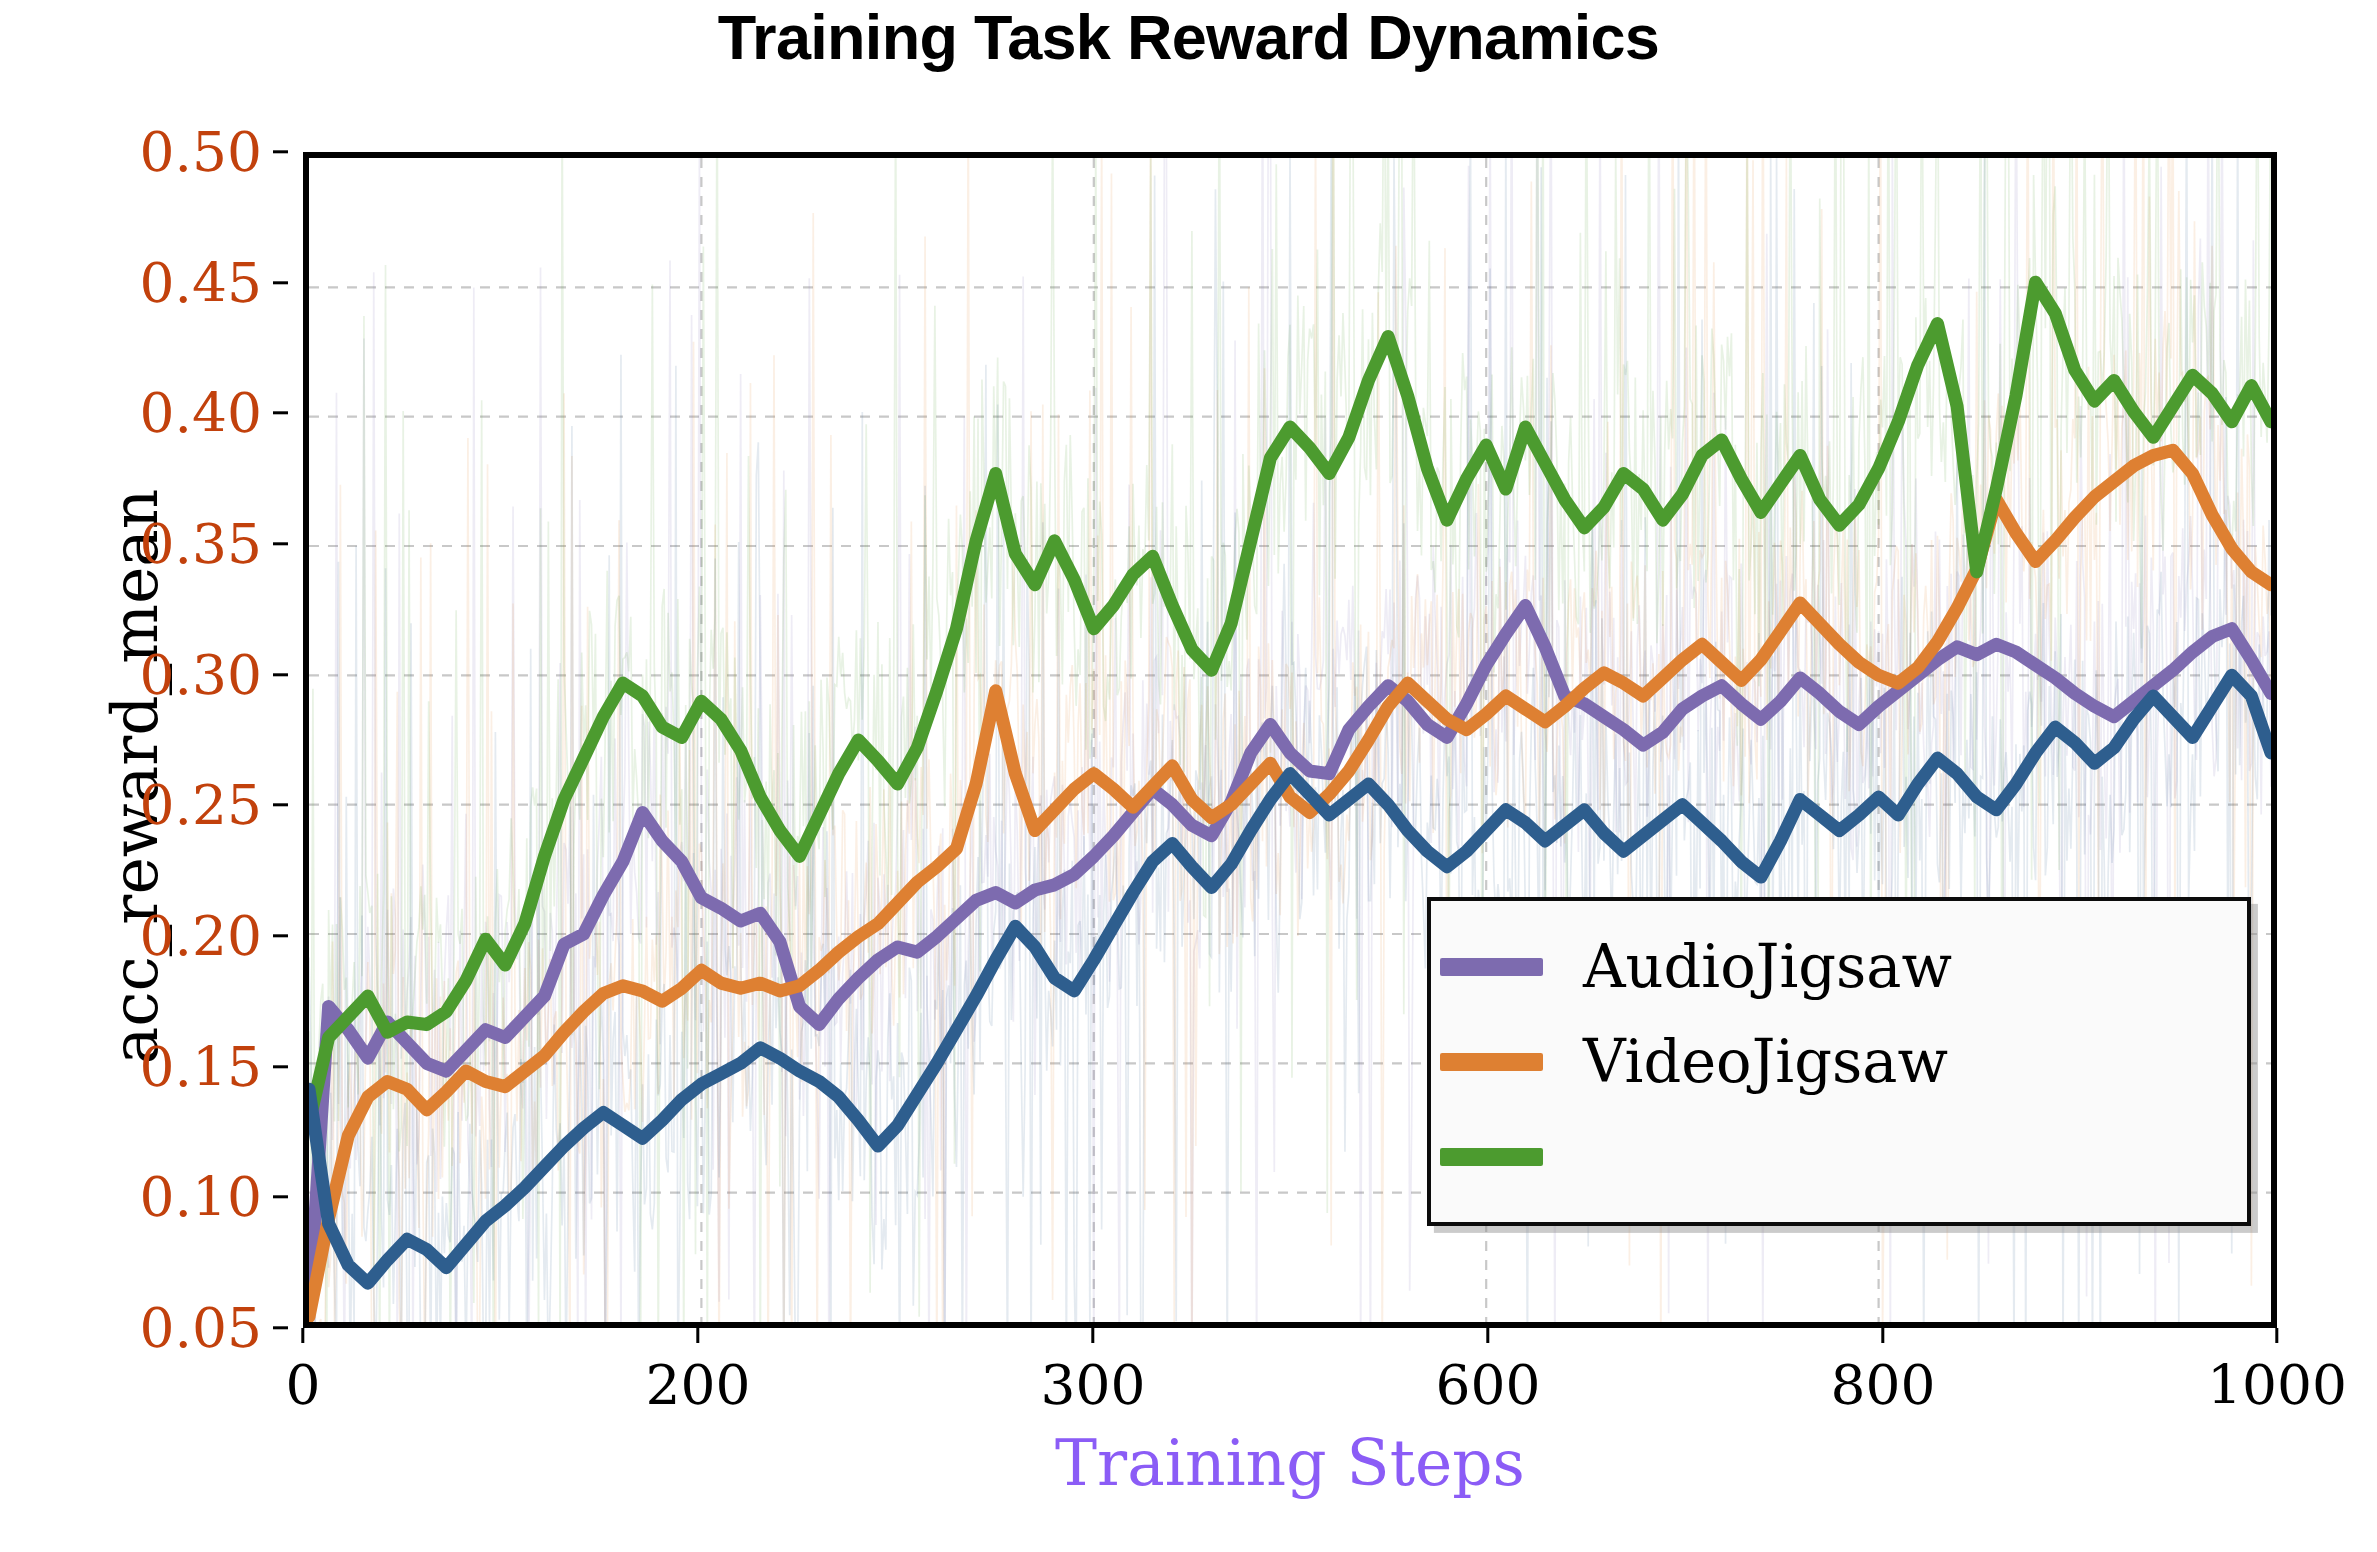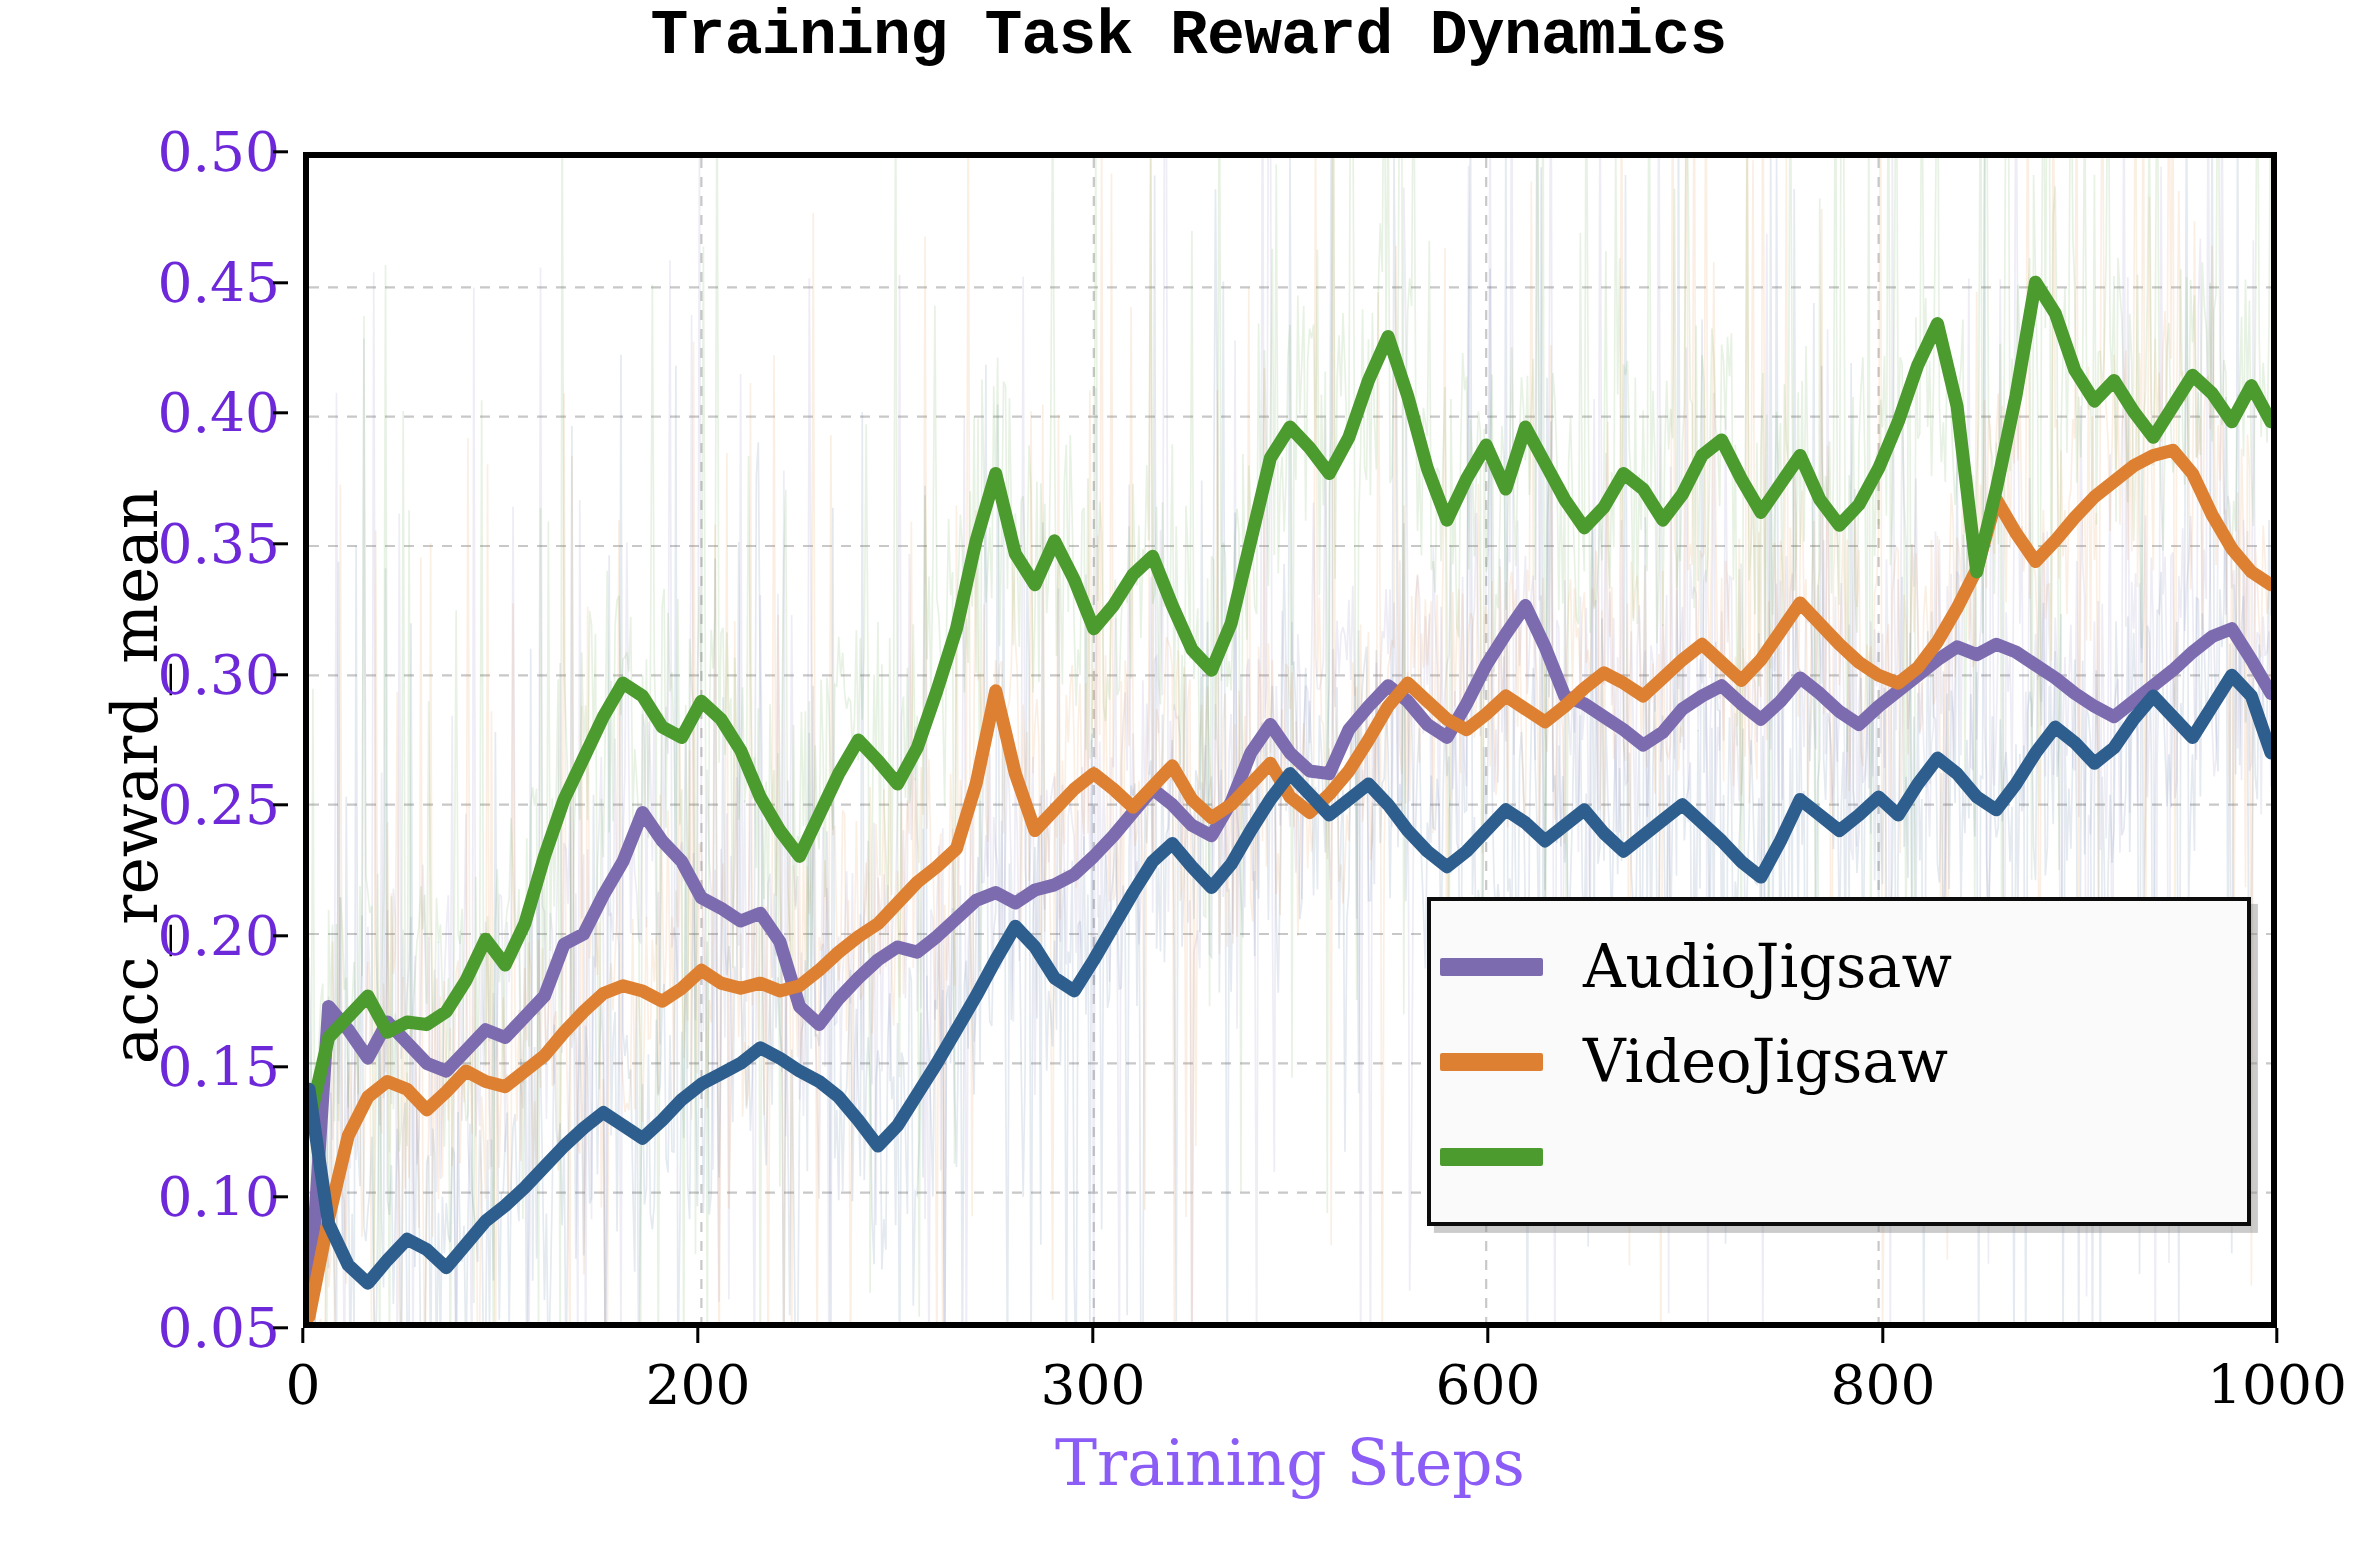--- a/index.html
+++ b/index.html
@@ -21,21 +21,21 @@
     background: #ffffff;
   }
 
   
   #chart-title {
     position: absolute;
     left: 0;
     top: 4.1px;
     width: 2377px;
     text-align: center;
-    font-family: Liberation Mono, monospace;
+    font-family: Liberation Sans, sans-serif;
     font-weight: bold;
     font-size: 63px;
     letter-spacing: -0.7px;
     color: #000000;
     line-height: 1.05;
     white-space: nowrap;
   }
 
   
   #plot-area {
@@ -65,24 +65,24 @@
   
   #y-tick-labels {
     position: absolute;
     left: 0;
     top: 152px;
     width: 288px;
     height: 1176px;
   }
   .y-tick-label {
     position: absolute;
-    right: 8px;
+    right: 26px;
     transform: translateY(-50%);
     font-size: 55px;
-    color: #6d28d9;
+    color: #c2410c;
     white-space: nowrap;
     font-family: "DejaVu Serif", "Liberation Serif", serif;
   }
   .y-tick-mark {
     position: absolute;
     right: 0;
     width: 15px;
     height: 3.4px;
     background: #000000;
     transform: translateY(-50%);

